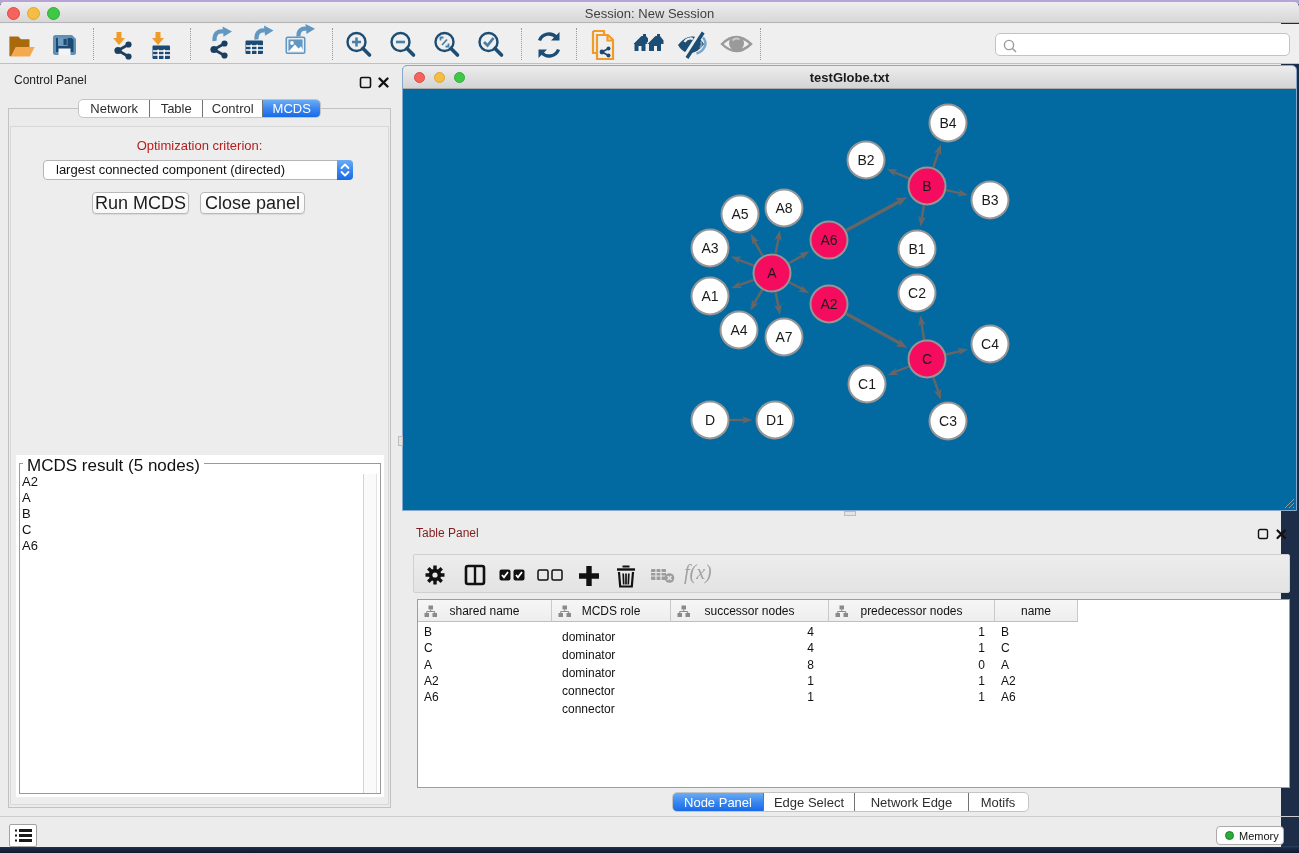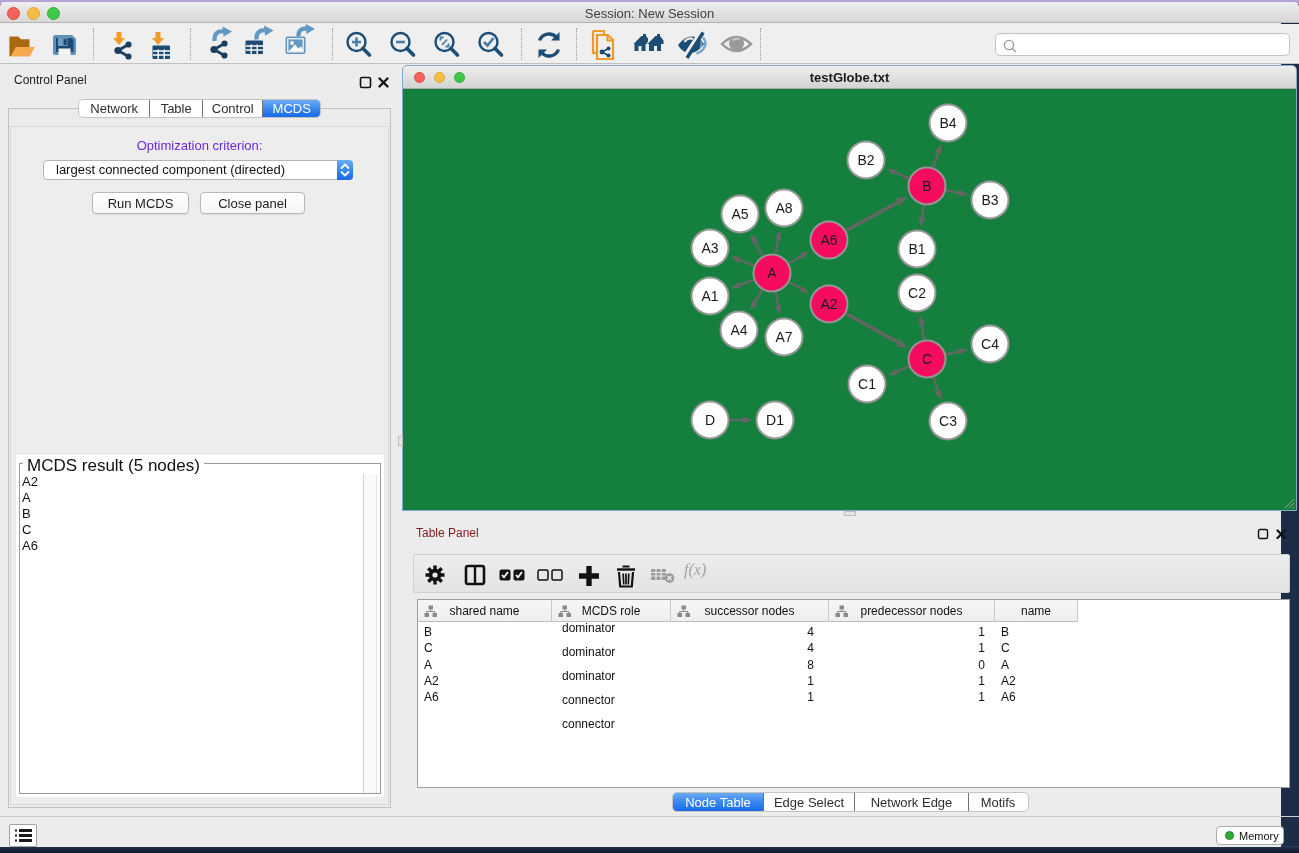--- a/index.html
+++ b/index.html
@@ -17,33 +17,33 @@
 
 #cptitle{left:14px;top:71px;font-size:12px;color:#1c1c1c}
 #cpouter{left:8px;top:106px;width:383px;height:700px;border:1px solid #c2c2c2;background:#ebebeb}
 #cpinner{left:10px;top:124px;width:379px;height:679px;border:1px solid #d8d8d8;background:#ededed}
 .seg{display:flex;background:#fff;border:1px solid #c4c4c4;border-radius:5px;overflow:hidden;font-size:13px;color:#2e2e2e}
 .seg>div{display:flex;align-items:center;justify-content:center;border-right:1px solid #737373}
 .seg>div:last-child{border-right:none}
 .seg .sel{background:linear-gradient(180deg,#6aacf4 0%,#3b87ef 50%,#186ae9 100%);color:#fff}
 #tabs{left:78px;top:97px;width:243px;height:19px}
 #tabs .t1{width:72px}#tabs .t2{width:53px}#tabs .t3{width:61px}#tabs .t4{width:57px}
-#optlbl{left:0;top:136px;width:399px;text-align:center;font-size:13px;color:#6d28d9}
+#optlbl{left:0;top:136px;width:399px;text-align:center;font-size:13px;color:#b91c1c}
 #combo{left:43px;top:158px;width:310px;height:20px;background:#fff;border:1px solid #b5b5b5;border-radius:4px;font-size:13px;color:#111;line-height:18px;padding-left:12px}
 #stepper{right:-1px;top:-1px;width:16px;height:20px;border-radius:0 4px 4px 0;background:linear-gradient(180deg,#6aacf4 0%,#3b87ef 50%,#186ae9 100%)}
-.btn{background:linear-gradient(180deg,#ffffff,#f6f6f6);border:1px solid #b9b9b9;border-radius:4px;font-size:13px;color:#1c1c1c;display:flex;align-items:center;justify-content:center;box-shadow:0 1px 1px rgba(0,0,0,.08)}
+.btn{background:linear-gradient(180deg,#ffffff,#f6f6f6);border:1px solid #b9b9b9;border-radius:4px;font-size:18px;color:#1c1c1c;display:flex;align-items:center;justify-content:center;box-shadow:0 1px 1px rgba(0,0,0,.08)}
 #runbtn{left:92px;top:190px;width:97px;height:22px}
 #closebtn{left:200px;top:190px;width:105px;height:22px}
 #mcdswhite{left:16px;top:453px;width:368px;height:342px;background:#fff}
 #mcdsborder{left:3px;top:8px;width:362px;height:331px;border:1px solid #9a9a9a}
 #mcdslbl{left:7px;top:1px;background:#fff;padding:0 4px;font-size:17px;color:#111}
 #mcdslist{left:6px;top:19px;font-size:13px;color:#111;line-height:16px}
 #mcdstrack{left:347px;top:19px;width:14px;height:319px;background:#fafafa;border-left:1px solid #d4d4d4;border-right:1px solid #e2e2e2}
 
-#netwin{left:402px;top:63px;width:895px;height:446px;border:1px solid #88a7cc;border-radius:5px 5px 0 0;background:#15803d}
+#netwin{left:402px;top:63px;width:895px;height:446px;border:1px solid #88a7cc;border-radius:5px 5px 0 0;background:#0369a1}
 #nettitle{left:0;top:0;width:100%;height:23px;background:linear-gradient(180deg,#ededed,#d4d4d4);border-bottom:1px solid #a9a9a9;border-radius:4px 4px 0 0}
 .ntl{border-radius:50%;width:11px;height:11px;top:6px}
 #nettext{width:100%;text-align:center;top:4px;font-size:13px;font-weight:bold;color:#1a1a1a}
 #grip{right:1px;bottom:1px;width:12px;height:12px}
 .divgrip{background:#e4e4e4;border:1px solid #bdbdbd}
 
 #tptitle{left:416px;top:524px;font-size:12px;color:#7f1d1d}
 #tptoolbar{left:413px;top:552px;width:877px;height:39px;background:linear-gradient(180deg,#ededed,#e3e3e3);border:1px solid #d0d0d0;border-radius:2px}
 #tbl{left:417px;top:597px;width:873px;height:189px;background:#fff;border:1px solid #9e9e9e;font-size:12px;color:#111}
 .hcell{top:0;height:22px;background:linear-gradient(180deg,#f6f6f6,#eeeeee);border-right:1px solid #c9c9c9;border-bottom:1px solid #bfbfbf;display:flex;align-items:center;justify-content:center}
@@ -361,21 +361,21 @@
         <g fill="#9c9c9c">
           <rect x="1" y="2" width="15" height="11" rx="1"></rect>
         </g>
         <g stroke="#e8e8e8" stroke-width="1.2">
           <path d="M1,5.5 L16,5.5 M1,9 L16,9"></path>
           <path d="M6,2 L6,13 M11,2 L11,13"></path>
         </g>
         <circle cx="19.5" cy="11" r="4.8" fill="#9c9c9c"></circle>
         <path d="M17.5,9 L21.5,13 M21.5,9 L17.5,13" stroke="#e8e8e8" stroke-width="1.5"></path>
       </svg>
-<div class="abs" style="left:270px;top:6px;width:40px;font-family:'Liberation Serif',serif;font-style:italic;font-size:16px;color:#a3a3a3">f(x)</div>
+<div class="abs" style="left:270px;top:6px;width:40px;font-family:'Liberation Serif',serif;font-style:italic;font-size:20px;color:#a3a3a3">f(x)</div>
 </div>
 <div class="abs" id="tbl">
 <div class="abs hcell" style="left:0;width:134px"><svg class="abs" style="left:6px;top:5px" width="13" height="13">
           <g fill="#8a8a8a">
             <rect x="4.5" y="0.5" width="4.5" height="4"></rect>
             <rect x="0.5" y="8" width="4.5" height="4"></rect>
             <rect x="8.5" y="8" width="4.5" height="4"></rect>
           </g>
           <path d="M6.7,4.5 L6.7,6.5 M2.7,8 L2.7,6.5 L10.7,6.5 L10.7,8" stroke="#8a8a8a" fill="none"></path>
         </svg>shared name</div>
@@ -398,27 +398,27 @@
 <div class="abs hcell" style="left:411px;width:166px"><svg class="abs" style="left:6px;top:5px" width="13" height="13">
           <g fill="#8a8a8a">
             <rect x="4.5" y="0.5" width="4.5" height="4"></rect>
             <rect x="0.5" y="8" width="4.5" height="4"></rect>
             <rect x="8.5" y="8" width="4.5" height="4"></rect>
           </g>
           <path d="M6.7,4.5 L6.7,6.5 M2.7,8 L2.7,6.5 L10.7,6.5 L10.7,8" stroke="#8a8a8a" fill="none"></path>
         </svg>predecessor nodes</div>
 <div class="abs hcell" style="left:577px;width:83px">name</div>
 <div class="abs" style="left:6px;top:24px;line-height:16.3px">B<br>C<br>A<br>A2<br>A6</div>
-<div class="abs" style="left:144px;top:16px;line-height:24px">dominator<br>dominator<br>dominator<br>connector<br>connector</div>
+<div class="abs" style="left:144px;top:28px;line-height:18px">dominator<br>dominator<br>dominator<br>connector<br>connector</div>
 <div class="abs" style="left:300px;top:24px;width:96px;text-align:right;line-height:16.3px">4<br>4<br>8<br>1<br>1</div>
 <div class="abs" style="left:500px;top:24px;width:67px;text-align:right;line-height:16.3px">1<br>1<br>0<br>1<br>1</div>
 <div class="abs" style="left:583px;top:24px;line-height:16.3px">B<br>C<br>A<br>A2<br>A6</div>
 </div>
 <div class="abs seg" id="tabs2">
-      <div class="t1 sel">Node Table</div>
+      <div class="t1 sel">Node Panel</div>
       <div class="t2">Edge Select</div>
       <div class="t3">Network Edge</div>
       <div class="t4">Motifs</div>
     </div>
 <div class="abs" id="statusline"></div>
 <div class="abs" id="listbtn">
       <svg width="26" height="21">
         <g fill="#1a1a1a">
           <rect x="5" y="4.5" width="2" height="2"></rect>
           <rect x="9" y="4" width="13" height="3"></rect>

